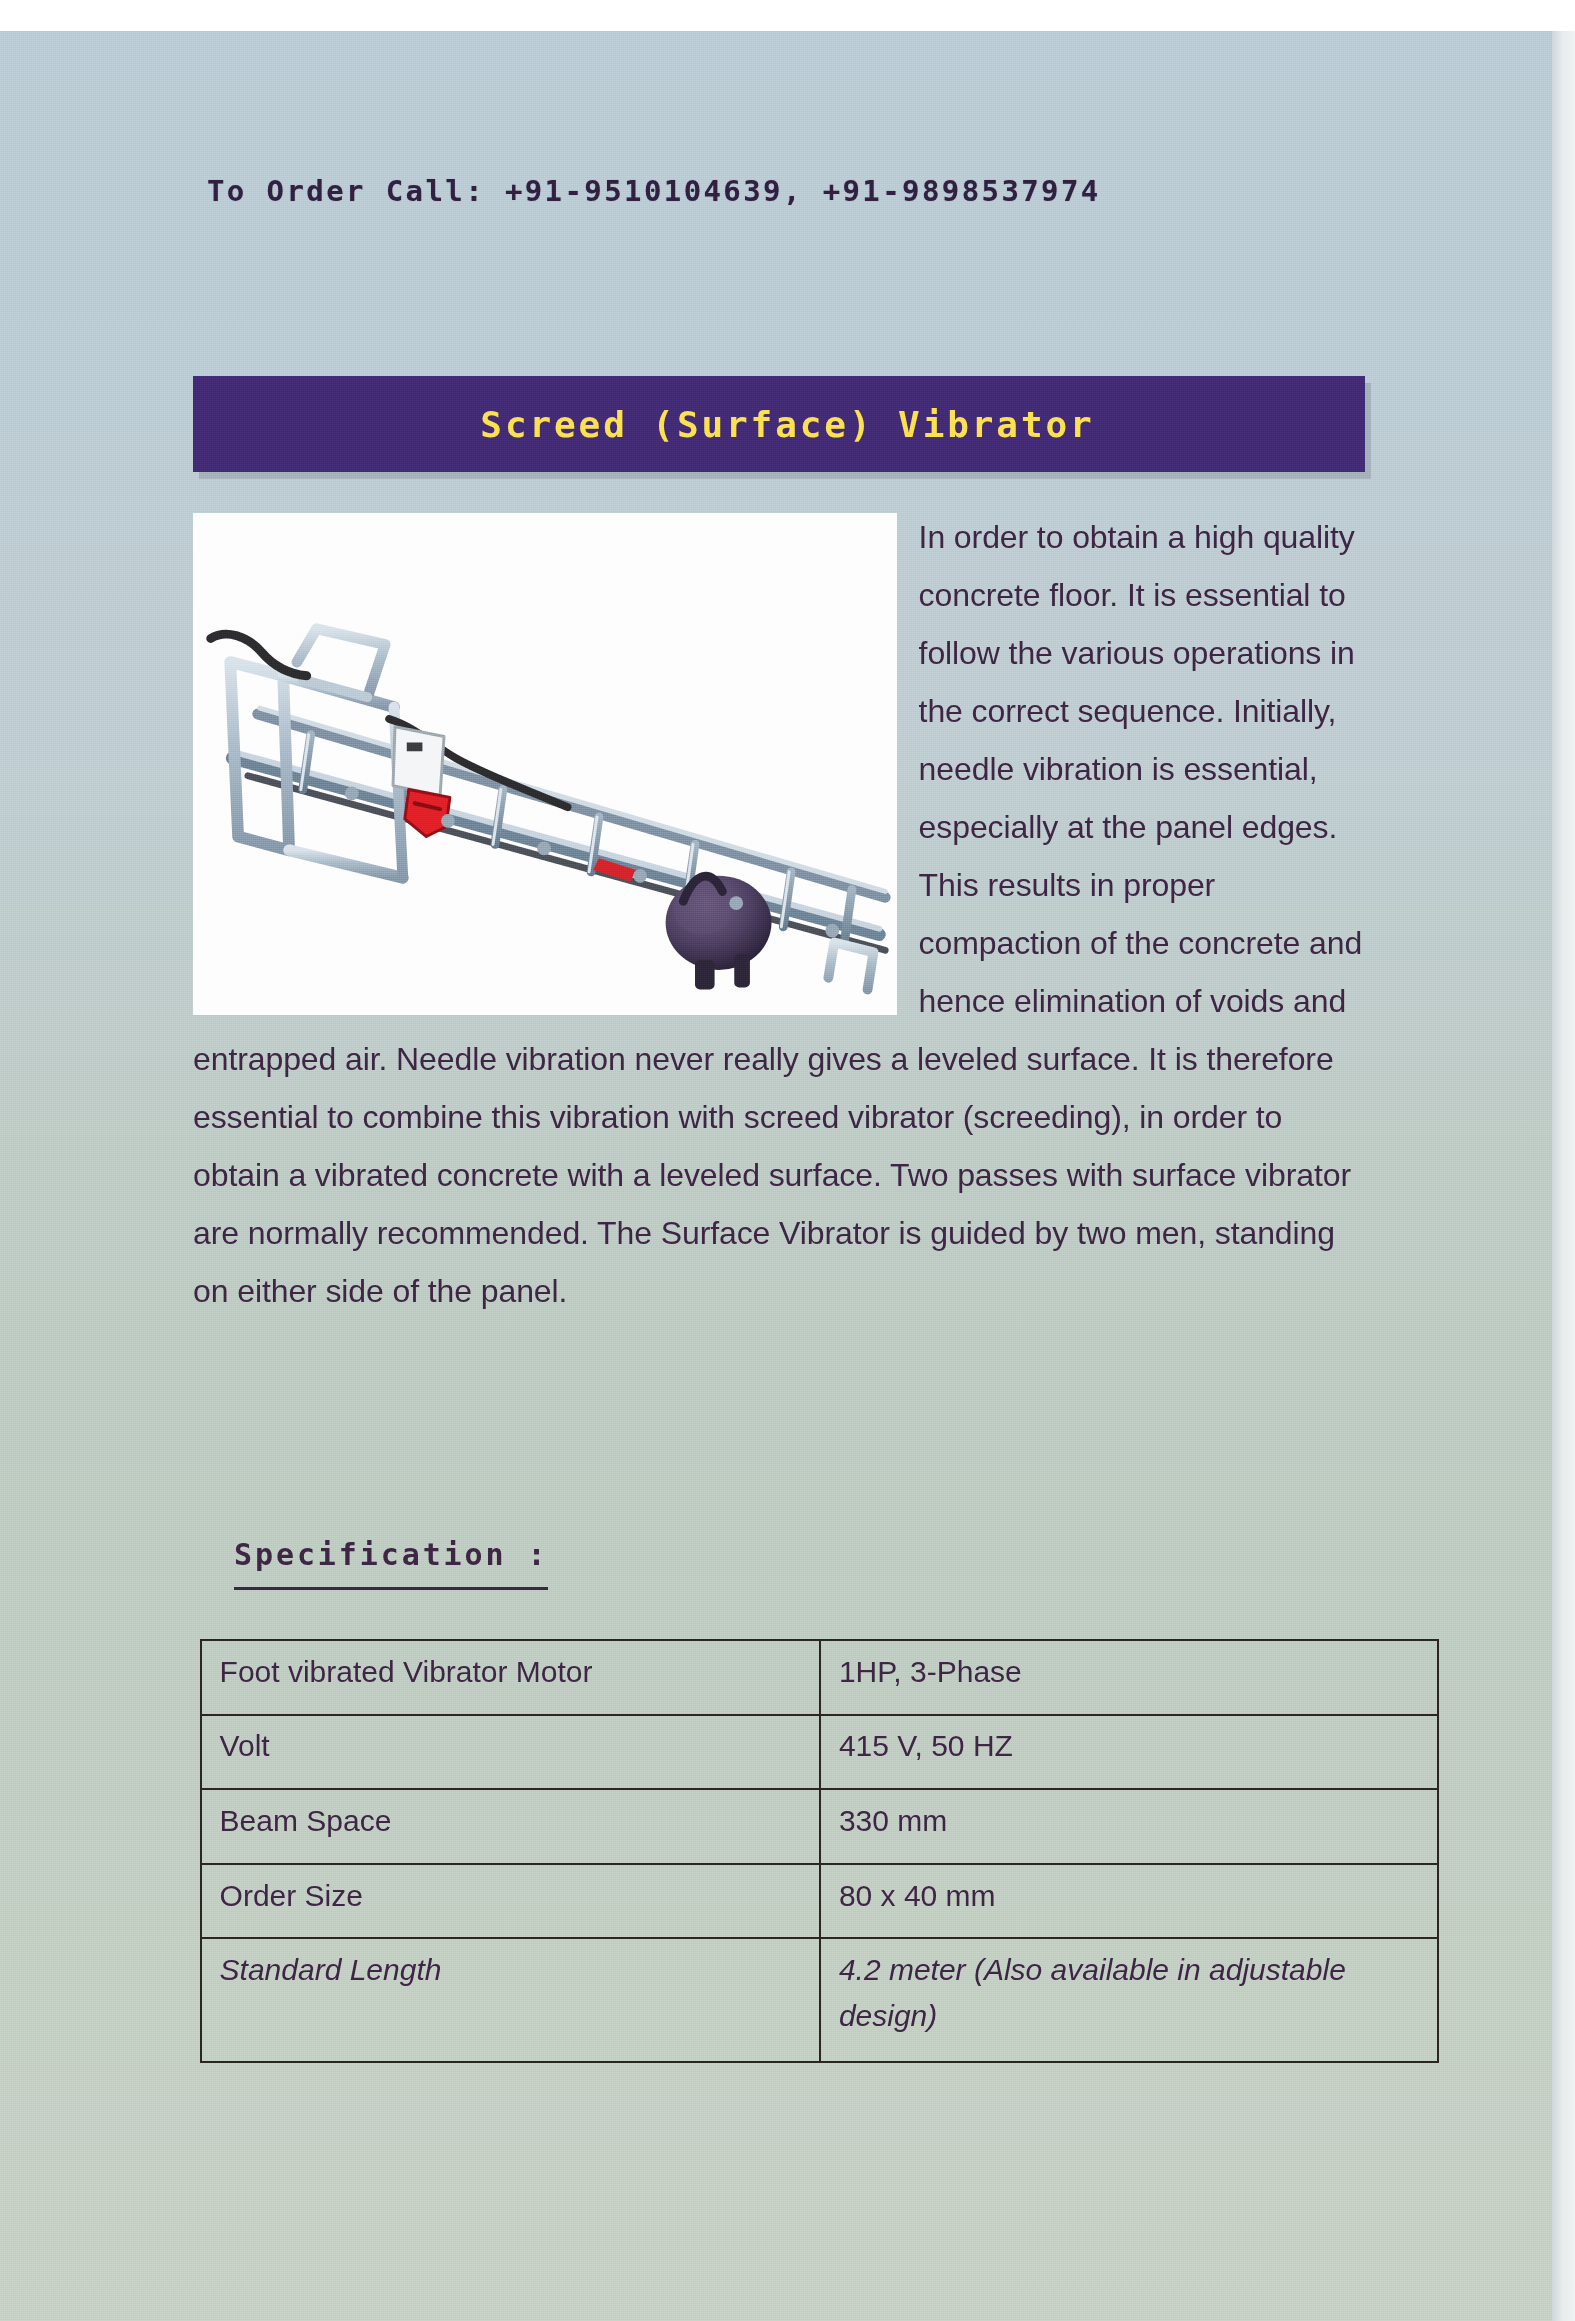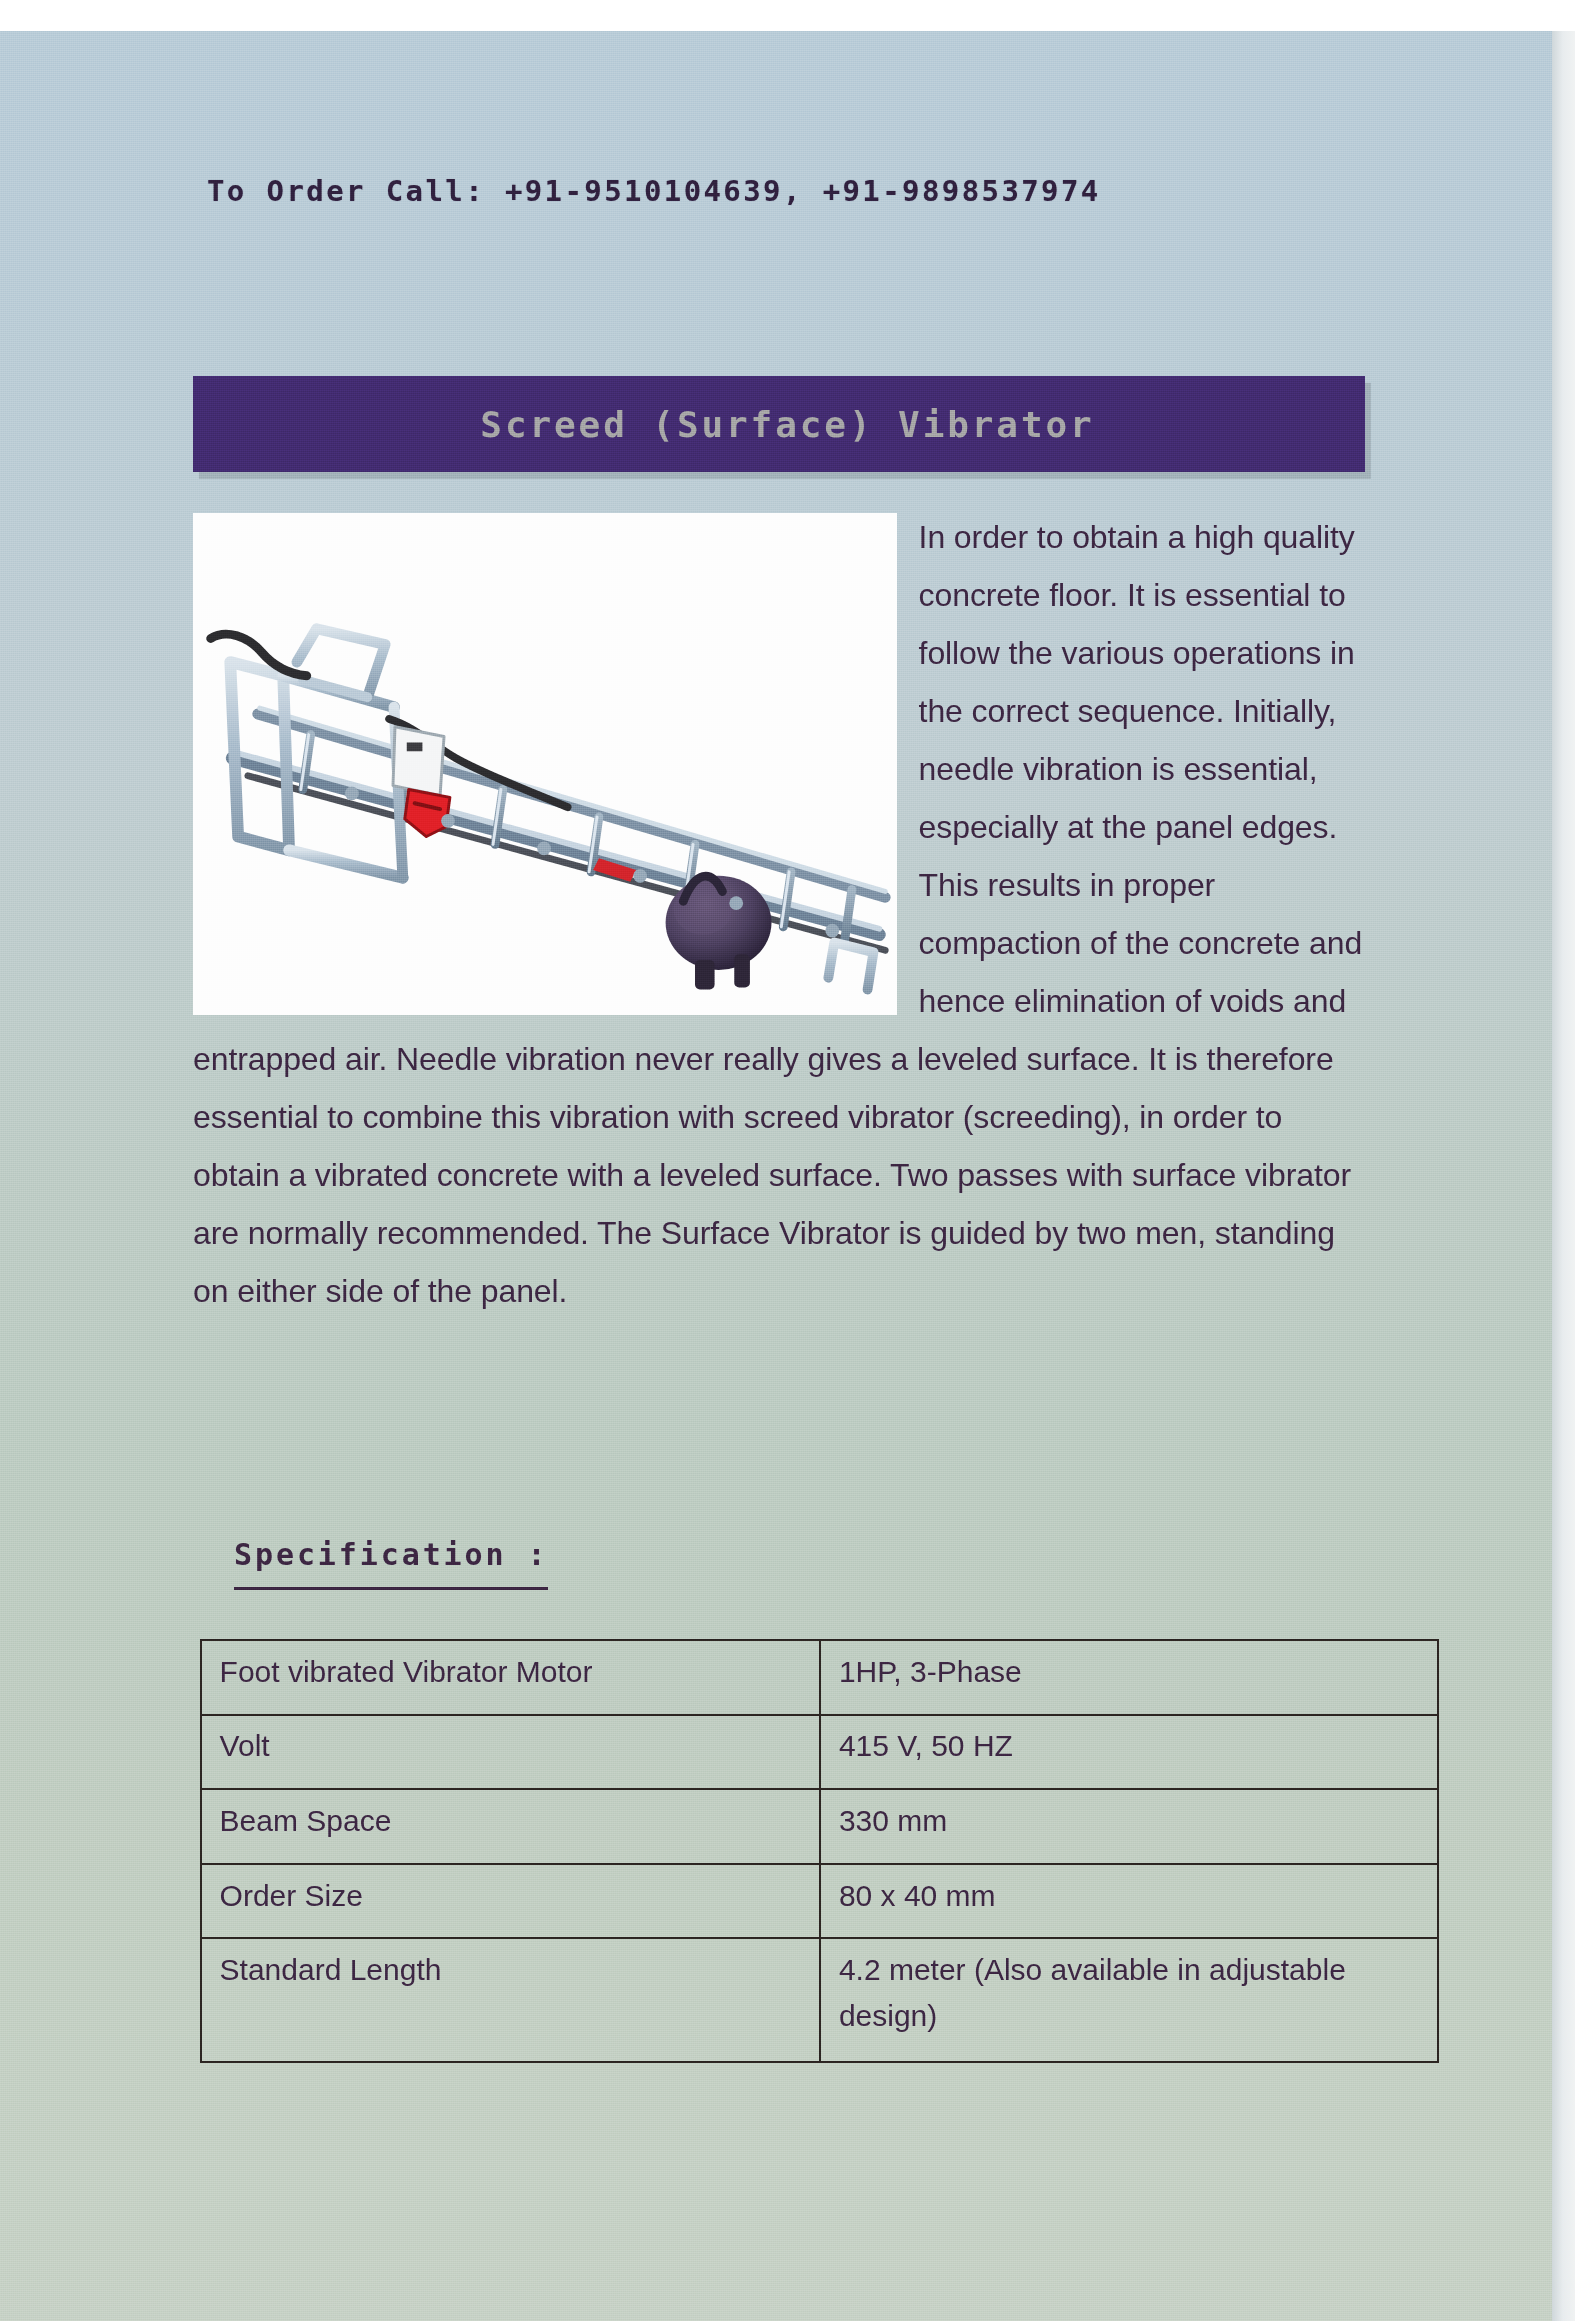--- a/index.html
+++ b/index.html
@@ -98,21 +98,21 @@
     background: #402a6c;
     box-shadow: 5.9px 6.9px 0 rgba(120,132,140,0.40);
   }
   #title-banner-text {
     position: absolute;
     left: 0;
     right: 0;
     top: 50%;
     transform: translateY(-50%);
     text-align: center;
-    color: #a3a3a3;
+    color: #fde047;
     font-family: "DejaVu Sans Mono", "Liberation Mono", monospace;
     font-size: 36px;
     font-weight: bold;
     letter-spacing: 2.9px;
     padding-left: 17px;
   }
 
   
   #body-copy {
     position: absolute;
@@ -175,21 +175,21 @@
     padding: 7.8px 15.7px 11.8px 17.6px;
     color: #3a2540;
     font-family: "Liberation Sans", sans-serif;
     font-size: 30px;
     line-height: 46px;
     vertical-align: top;
     height: 53px;
   }
   #spec-table td.col-label { width: 584px; }
   #spec-table td.col-value { width: 582px; }
-  #spec-table tr.tall td { height: 102px; }
+  #spec-table tr.tall td { height: 102px; font-style: italic; }
 </style>
 </head>
 <body>
 
 <div id="page">
 
   <div id="sheet">
 
     <div id="order-call">To Order Call: +91-9510104639, +91-9898537974</div>
 

